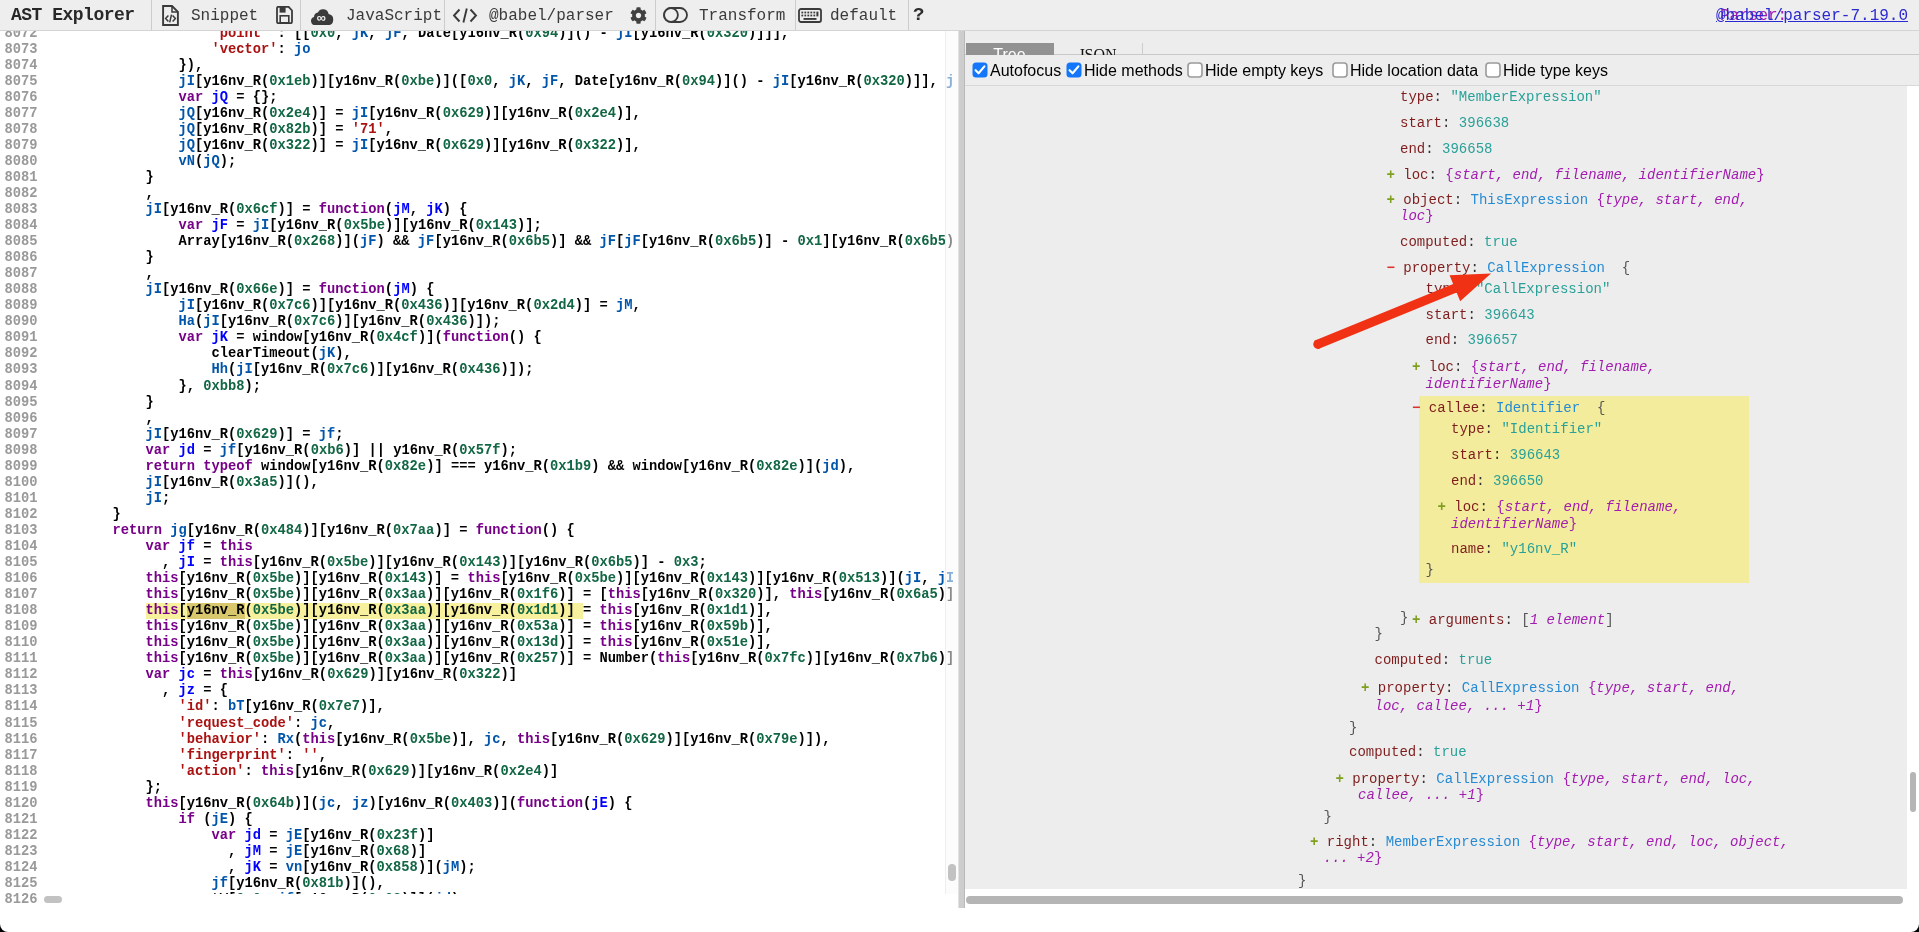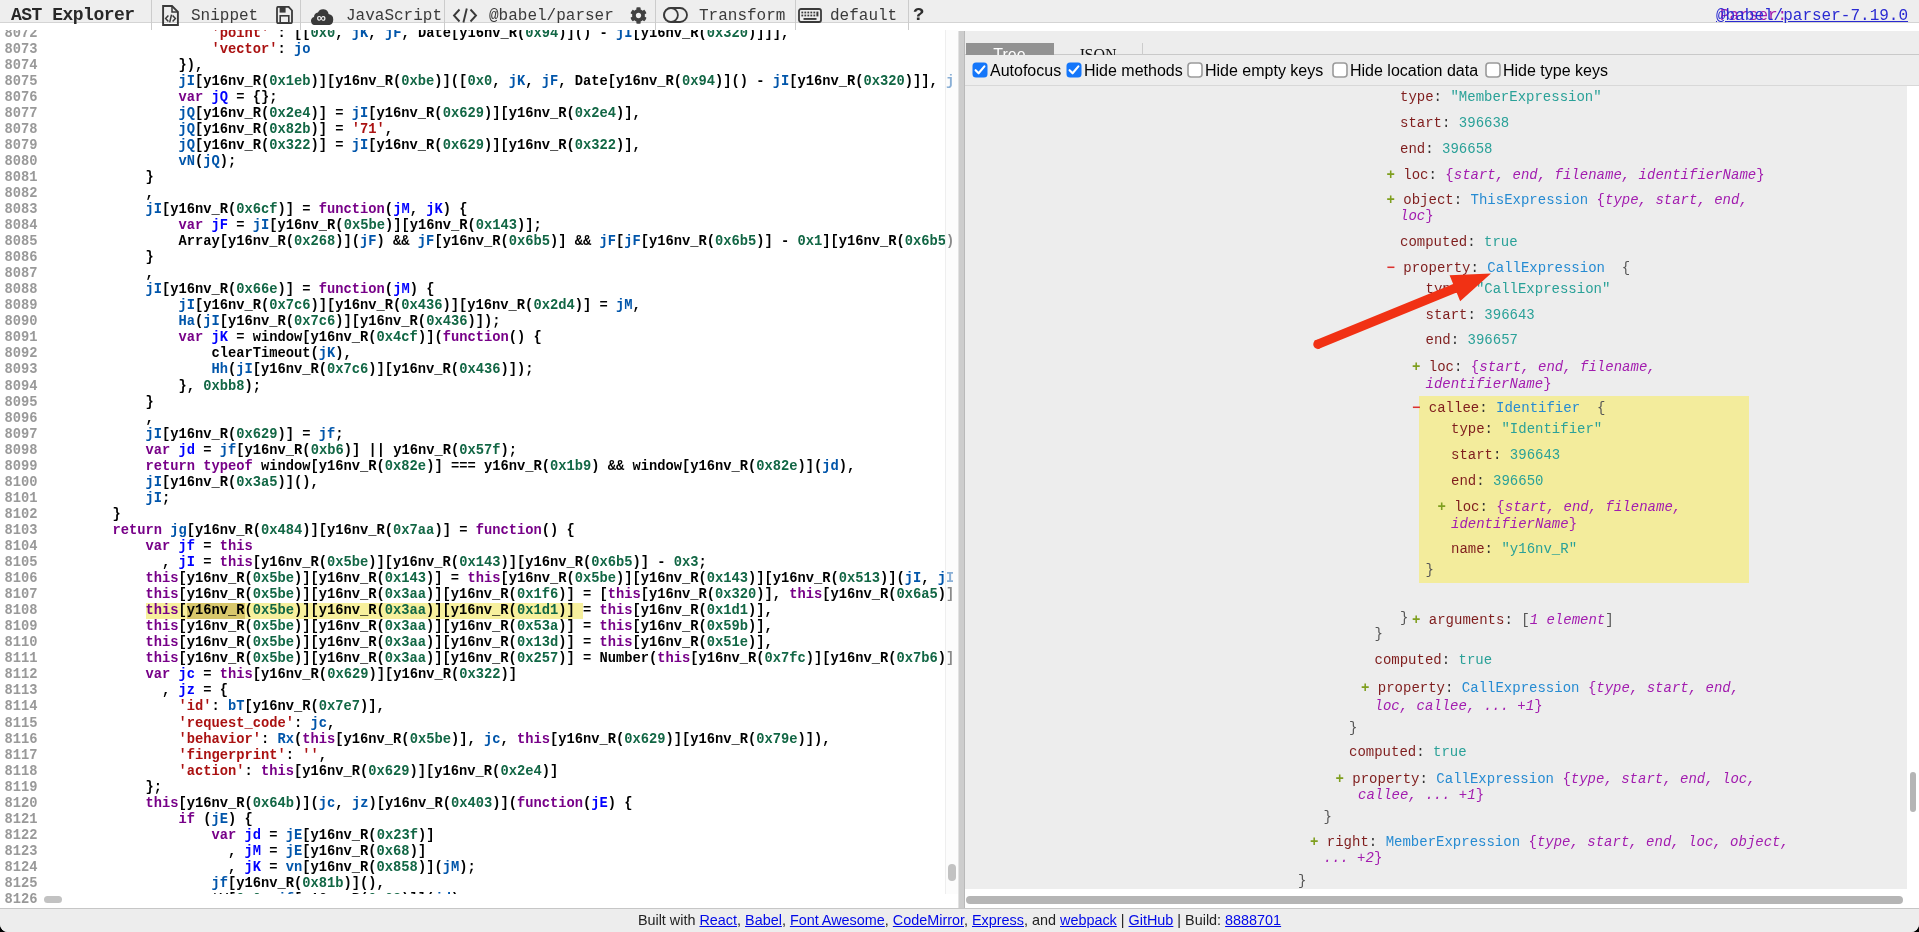--- a/index.html
+++ b/index.html
@@ -1,19 +1,19 @@
 <!DOCTYPE html>
 <html><head><meta charset="utf-8"><style>
 * { margin:0; padding:0; box-sizing:border-box; }
 html,body { width:1919px; height:932px; background:#000; overflow:hidden; }
 #wrap { position:absolute; left:0; top:0; width:1919px; height:932px; background:#fff;
   border-radius:0 0 8px 8px; overflow:hidden; font-family:"Liberation Sans",sans-serif; }
 .abs { position:absolute; }
 
-#toolbar { position:absolute; left:0; top:0; width:1919px; height:23px; background:#eeeeee;
+#toolbar { position:absolute; left:0; top:0; width:1919px; height:31px; background:#eeeeee;
   border-bottom:1px solid #d4d4d4; font-family:"Liberation Mono",monospace; }
 #toolbar .sep { position:absolute; top:0; width:1px; height:30px; background:#ccc; }
 #title { position:absolute; left:11px; top:5px; font-size:18px; font-weight:bold; color:#282828;
   letter-spacing:-0.5px;}
 .blab { position:absolute; top:7px; font-size:16px; color:#3a3a3a; }
 
 #codepanel { position:absolute; left:0; top:30px; width:953px; height:878px; background:#fff; overflow:hidden; }
 #codepanel pre { position:absolute; font-family:"Liberation Mono",monospace; font-size:13.75px;
   line-height:16.05px; white-space:pre;font-weight:bold; }
 #gut { left:0; top:-4.5px; width:37.5px; text-align:right; color:#999; }
@@ -313,14 +313,12 @@
         <rect x="15.4" y="6.6" width="1.8" height="1.8"></rect>
         <rect x="5.5" y="10" width="13" height="1.9"></rect>
       </g>
     </svg>
     <span class="blab" style="left:830px">default</span>
     <span class="sep" style="left:908px"></span>
     <span class="blab" style="left:913px;top:4px;font-size:19px;font-weight:bold;color:#2e2e2e">?</span>
     <span class="blab" style="left:1720px;color:#a21caf">Parser:</span>
     <span class="blab" style="left:1716px;color:#2a2ad2;text-decoration:underline">@babel/parser-7.19.0</span>
   </div>
-  <div id="footer">Built with <a>React</a>, <a>Babel</a>, <a>Font Awesome</a>, <a>CodeMirror</a>,
- <a>Express</a>, and <a>webpack</a> | <a>GitHub</a> | Build: <a>8888701</a></div>
 </div>
 </body></html>

